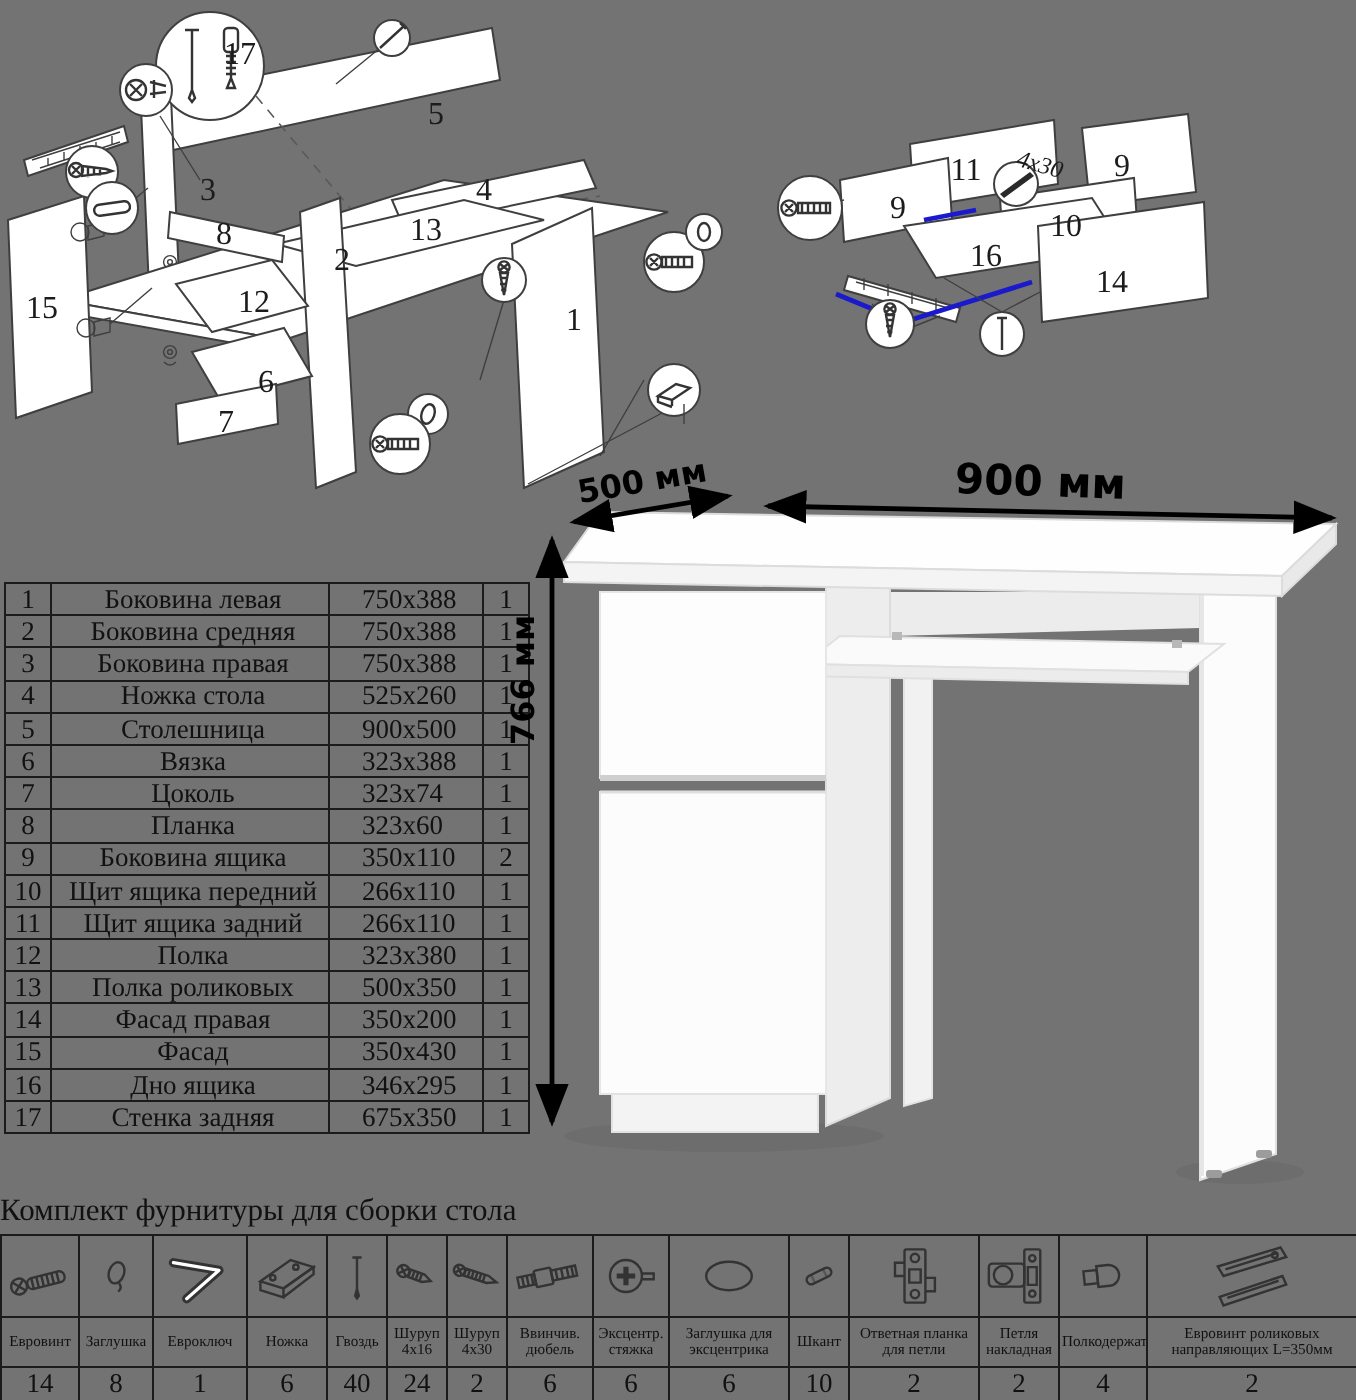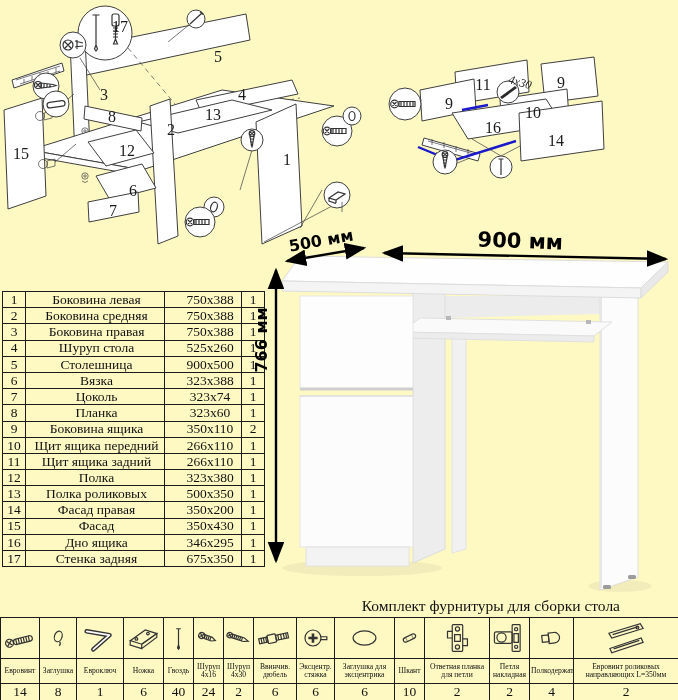--- a/index.html
+++ b/index.html
@@ -1,40 +1,40 @@
 <!DOCTYPE html>
 <html><head>
 <meta charset="utf-8">
 <style>
   html,body{margin:0;padding:0;background:#fff;}
-  #stage{position:relative;width:678px;height:700px;background:#fef9c3;overflow:hidden;
+  #stage{position:relative;width:678px;height:700px;background:#737373;overflow:hidden;
          font-family:"Liberation Serif",serif;color:#111;}
   svg{display:block;}
   .diag{position:absolute;}
   .line{stroke:#3f3f3f;stroke-width:1;fill:#ffffff;}
   .noFill{fill:none;}
   .thin{stroke-width:.7;}
   .dash{stroke:#5a5a5a;stroke-width:.8;fill:none;stroke-dasharray:5 4;}
   .blue{stroke:#1a1acc;stroke-width:2.4;fill:none;}
   .dlabel{font-family:"Liberation Serif",serif;font-size:16px;fill:#1c1c1c;text-anchor:middle;}
   .dnote{font-family:"Liberation Serif",serif;font-style:italic;font-size:12px;fill:#1c1c1c;text-anchor:middle;}
   .dim{font-family:"DejaVu Sans",sans-serif;font-weight:bold;fill:#000;text-anchor:middle;}
   .dim-big{font-size:21px;}
   .dim-sm{font-size:16px;}
   
   #parts-table{position:absolute;left:2px;top:291px;border-collapse:collapse;table-layout:fixed;
                font-size:13.5px;line-height:1;}
   #parts-table td{border:1.2px solid #1b1b1b;height:15.2px;padding:0 2px;overflow:hidden;white-space:nowrap;}
   #parts-table .c-num{width:18px;text-align:center;}
   #parts-table .c-name{width:131px;text-align:center;padding-left:5px;}
-  #parts-table .c-size{width:58px;text-align:center;padding-left:16px;}
+  #parts-table .c-size{width:58px;padding-left:16px;}
   #parts-table .c-qty{width:18px;text-align:center;}
   
   #hw-wrap{position:absolute;left:0;top:597px;width:678px;}
-  #hw-title{width:620px;text-align:right;font-size:15.5px;color:#111;margin:0 0 2px 0;}
+  #hw-title{width:620px;text-align:left;font-size:15.5px;color:#111;margin:0 0 2px 0;}
   #hw-table{border-collapse:collapse;table-layout:fixed;width:678px;}
   #hw-table td{border:1.2px solid #1b1b1b;text-align:center;vertical-align:middle;padding:0;overflow:hidden;}
   #hw-table tr.r-icon td{height:40px;}
   #hw-table tr.r-label td{height:22px;font-size:7.6px;line-height:1.08;padding:1px;}
   #hw-table tr.r-qty td{height:16px;font-size:13.5px;}
   .hw-icon{width:100%;height:38px;}
   .hw-icon *{vector-effect:non-scaling-stroke;}
   .ico{stroke:#333;fill:none;stroke-width:1.2;}
 </style>
 </head>
@@ -246,21 +246,21 @@
           <td class="c-qty">1</td>
         </tr>
         <tr>
           <td class="c-num">3</td>
           <td class="c-name">Боковина правая</td>
           <td class="c-size">750x388</td>
           <td class="c-qty">1</td>
         </tr>
         <tr>
           <td class="c-num">4</td>
-          <td class="c-name">Шуруп стола</td>
+          <td class="c-name">Ножка стола</td>
           <td class="c-size">525x260</td>
           <td class="c-qty">1</td>
         </tr>
         <tr>
           <td class="c-num">5</td>
           <td class="c-name">Столешница</td>
           <td class="c-size">900x500</td>
           <td class="c-qty">1</td>
         </tr>
         <tr>

